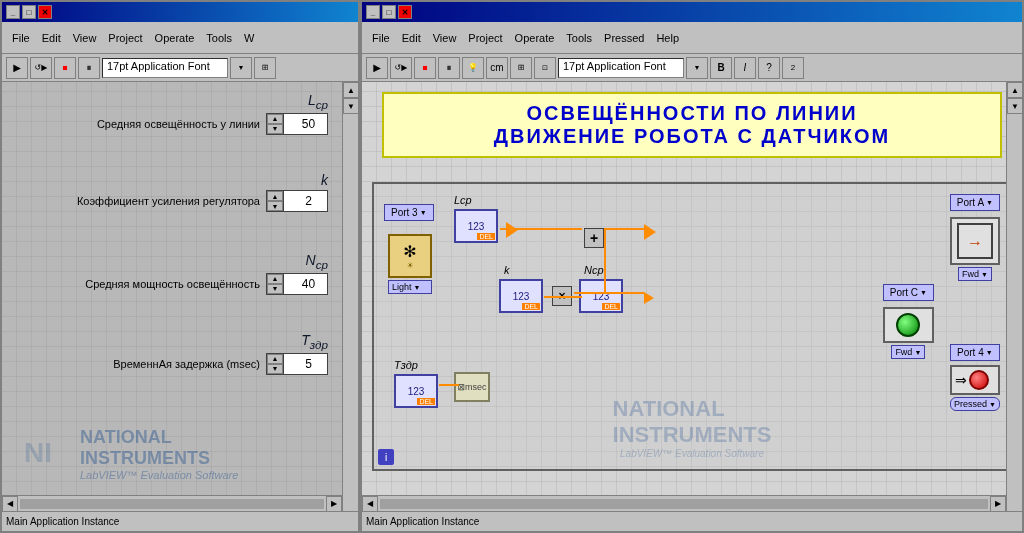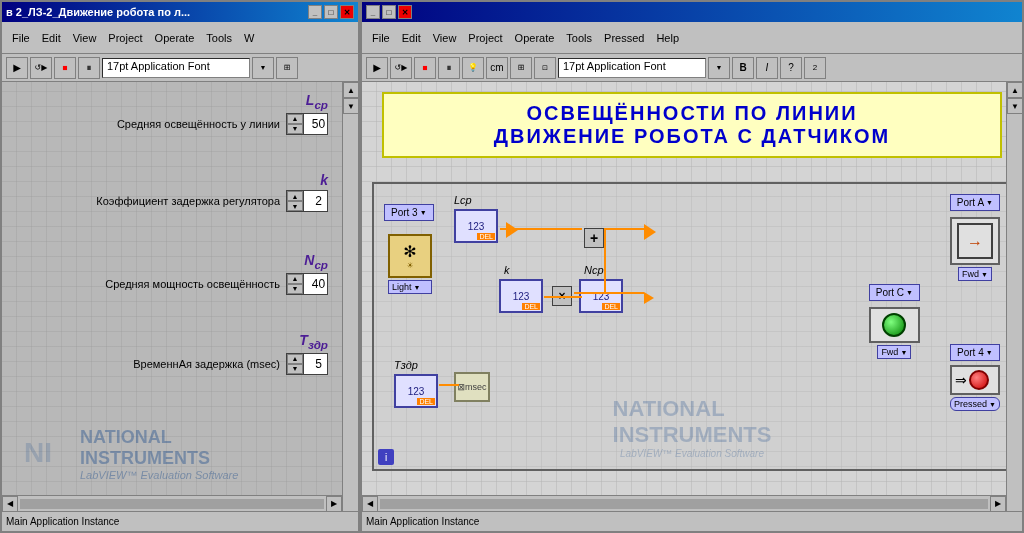--- a/index.html
+++ b/index.html
@@ -92,42 +92,42 @@
       align-items: center;
       justify-content: center;
       cursor: pointer;
       font-size: 10px;
     }
     .font-selector {
       background: white;
       border: 1px inset #808080;
       padding: 1px 4px;
       font-size: 11px;
-      width: 148px;
+      width: 126px;
       height: 20px;
     }
     .content-area {
       flex: 1;
       background: #b8b8b8;
       position: relative;
       overflow: hidden;
     }
     .grid-bg {
       width: 100%;
       height: 100%;
       background-image: 
         repeating-linear-gradient(0deg, transparent, transparent 14px, rgba(150,150,150,0.3) 14px, rgba(150,150,150,0.3) 15px),
         repeating-linear-gradient(90deg, transparent, transparent 14px, rgba(150,150,150,0.3) 14px, rgba(150,150,150,0.3) 15px);
       position: absolute;
       top: 0; left: 0;
     }
     .control-label-top {
       font-size: 13px;
-      font-weight: bold;
-      color: #4c1d95;
+      font-weight: normal;
+      color: #0f172a;
       margin-bottom: 2px;
       font-style: italic;
     }
     .control-row {
       display: flex;
       align-items: center;
       gap: 6px;
     }
     .control-description {
       font-size: 11px;
@@ -150,21 +150,21 @@
       height: 10px;
       background: #c0c0c0;
       border: 1px solid #808080;
       display: flex;
       align-items: center;
       justify-content: center;
       cursor: pointer;
       font-size: 7px;
     }
     .numeric-value {
-      width: 24px;
+      width: 44px;
       height: 20px;
       background: white;
       border-left: 1px solid #404040;
       display: flex;
       align-items: center;
       justify-content: center;
       font-size: 12px;
       padding-left: 6px;
     }
     .ni-logo {
@@ -429,21 +429,20 @@
       font-size: 7px;
     }
   </style>
 </head>
 <body>
 
 <div class="desktop">
 
   <div class="left-window">
     <div class="window-titlebar">
-      <span>в 2_ЛЗ-2_Движение робота по л...</span>
       <div class="titlebar-buttons">
         <div class="titlebar-btn">_</div>
         <div class="titlebar-btn">□</div>
         <div class="titlebar-btn" style="background:#e00;">✕</div>
       </div>
     </div>
     <div class="menu-bar">
       <span class="menu-item">File</span>
       <span class="menu-item">Edit</span>
       <span class="menu-item">View</span>
@@ -474,21 +473,21 @@
               <div class="num-arrow">▼</div>
             </div>
             <div class="numeric-value">50</div>
           </div>
         </div>
       </div>
 
       <div style="position:absolute; top:90px; left:30px; right:30px; display:flex; flex-direction:column; align-items:flex-end;">
         <span class="control-label-top" style="font-size:14px; font-style:italic;">k</span>
         <div class="control-row">
-          <span class="control-description">Коэффициент задержка регулятора</span>
+          <span class="control-description">Коэффициент усиления регулятора</span>
           <div class="numeric-control">
             <div class="numeric-arrows">
               <div class="num-arrow">▲</div>
               <div class="num-arrow">▼</div>
             </div>
             <div class="numeric-value">2</div>
           </div>
         </div>
       </div>
 
@@ -674,21 +673,21 @@
             </div>
           </div>
           <div style="display:flex; justify-content:center; margin-top:2px;">
             <div class="port-node" style="font-size:9px; padding:1px 3px;">
               <span>Fwd</span>
               <span class="dropdown-arrow">▼</span>
             </div>
           </div>
         </div>
 
-        <div style="position:absolute; top:100px; right:90px;">
+        <div style="position:absolute; top:100px; right:76px;">
           <div class="port-node">
             <span>Port C</span>
             <span class="dropdown-arrow">▼</span>
           </div>
           <div style="margin-top:6px; display:flex; justify-content:center; background:#e0e0e0; border:2px solid #606060; padding:4px;">
             <div class="green-circle"></div>
           </div>
           <div style="display:flex; justify-content:center; margin-top:2px;">
             <div class="port-node" style="font-size:9px; padding:1px 3px;">
               <span>Fwd</span>

